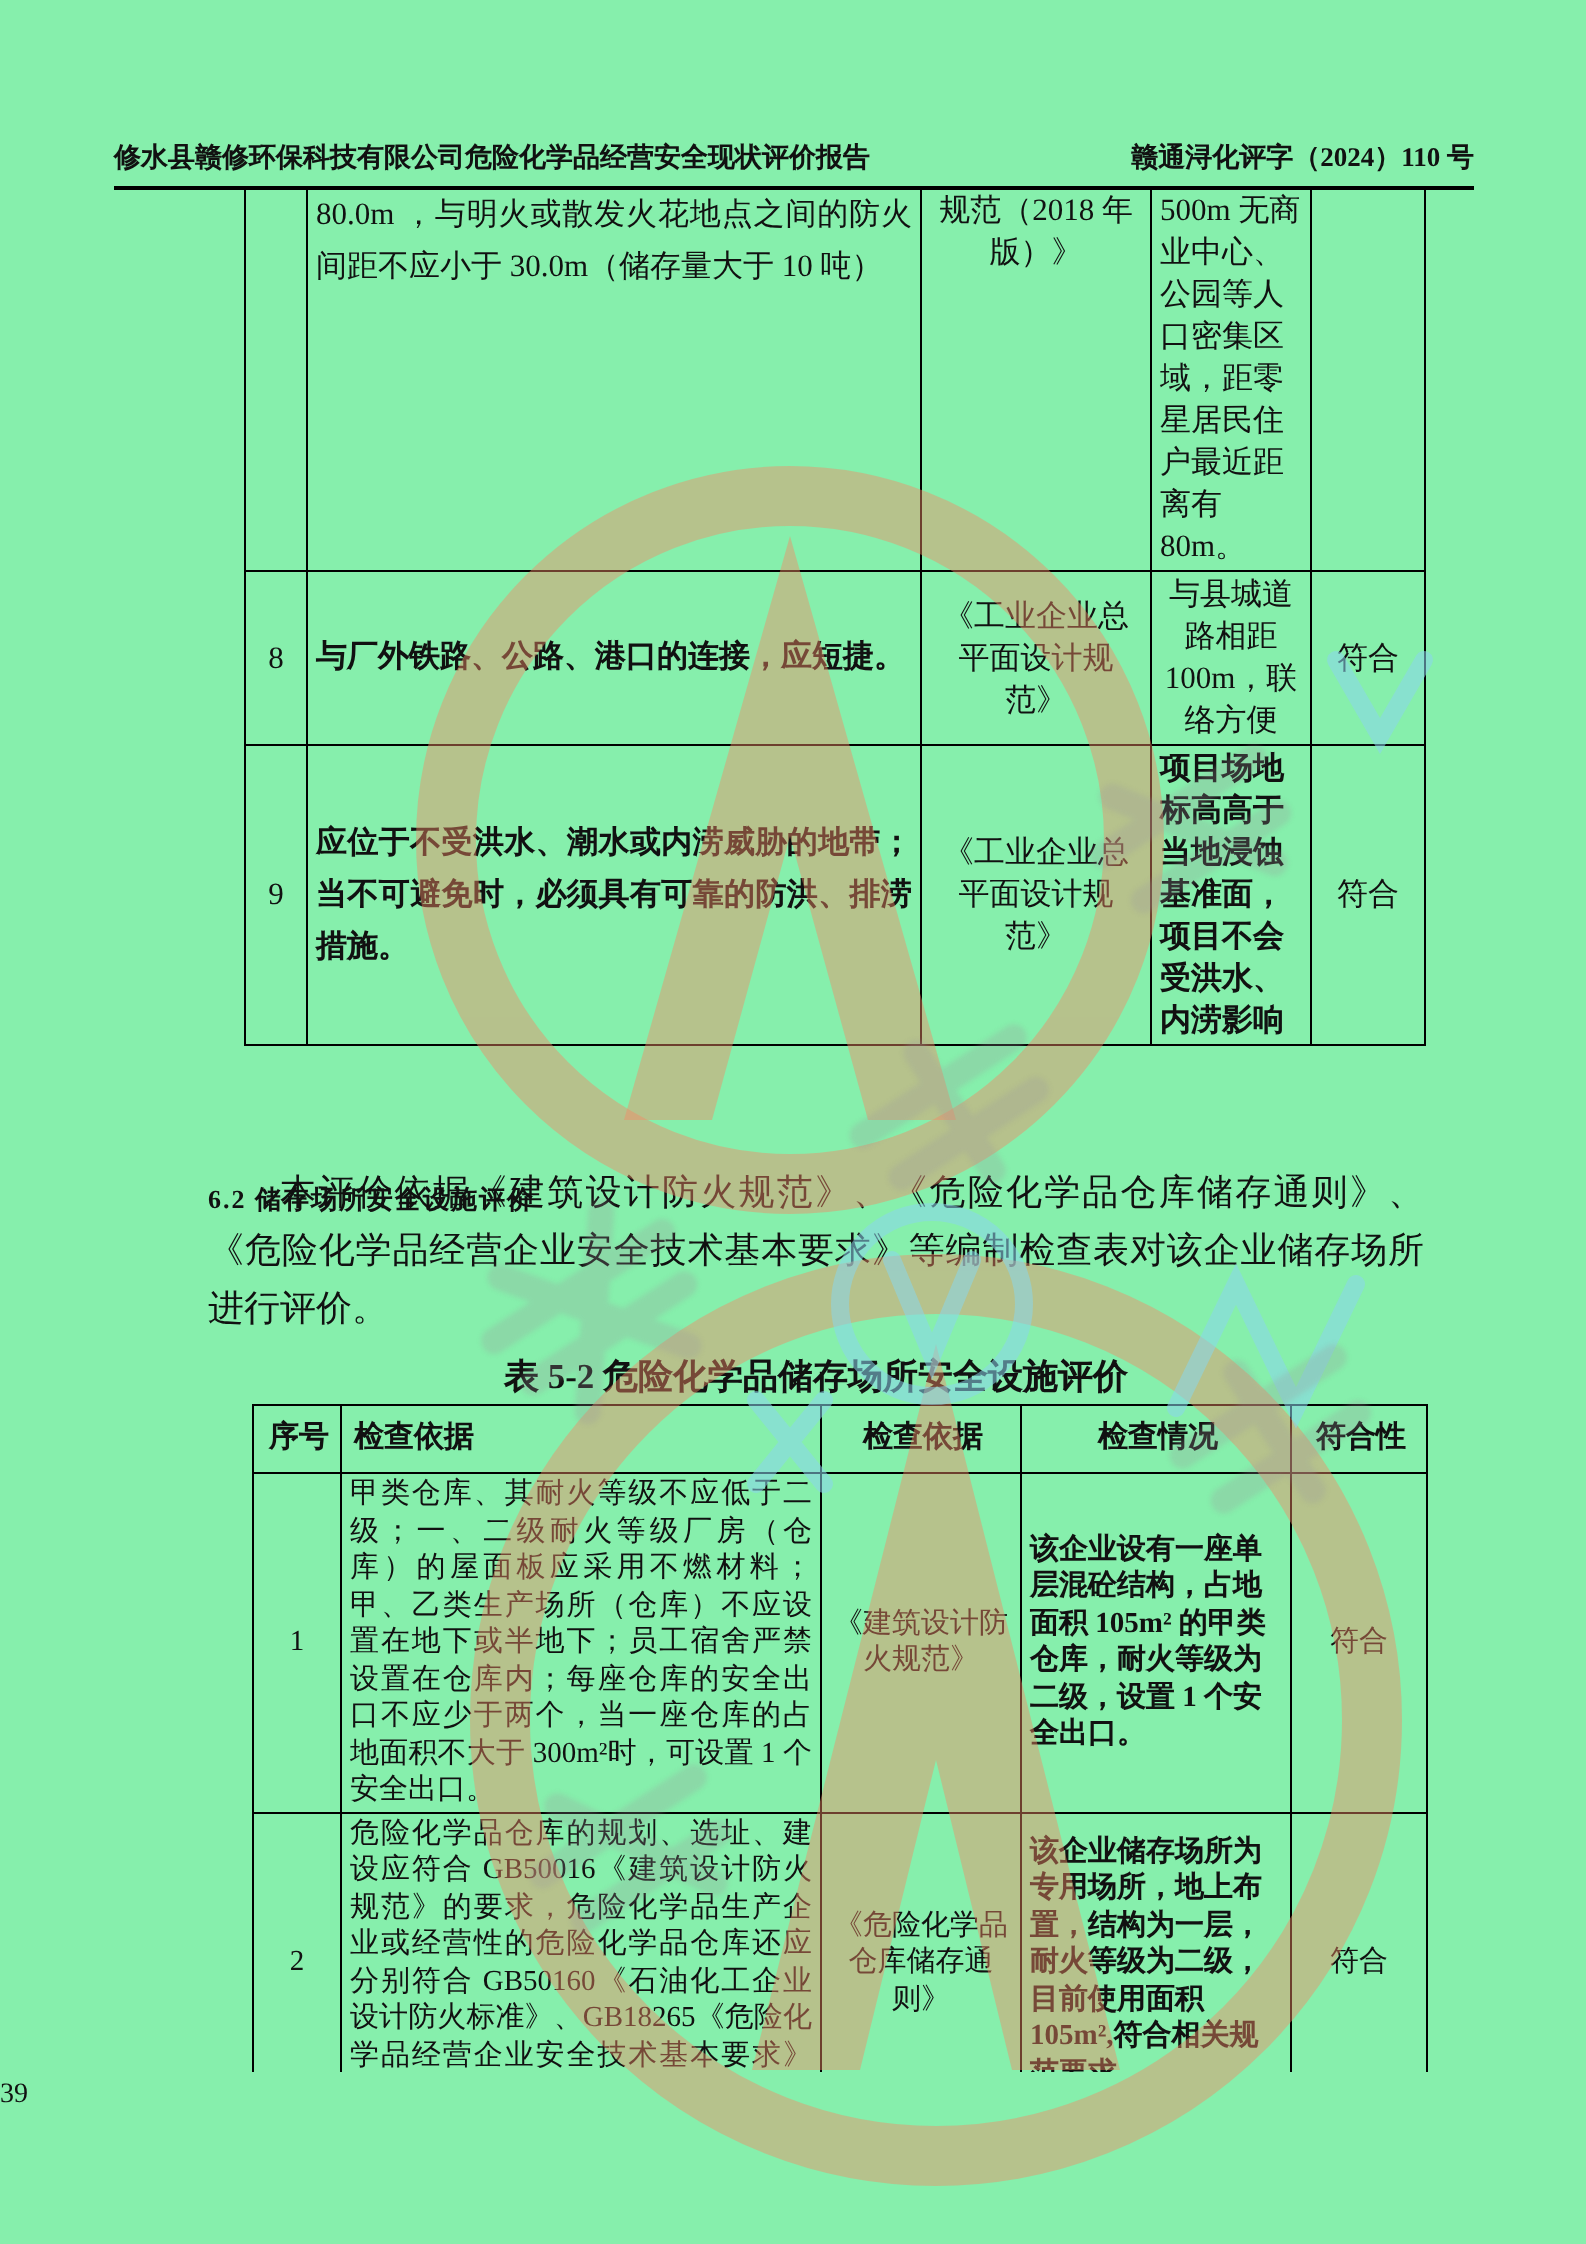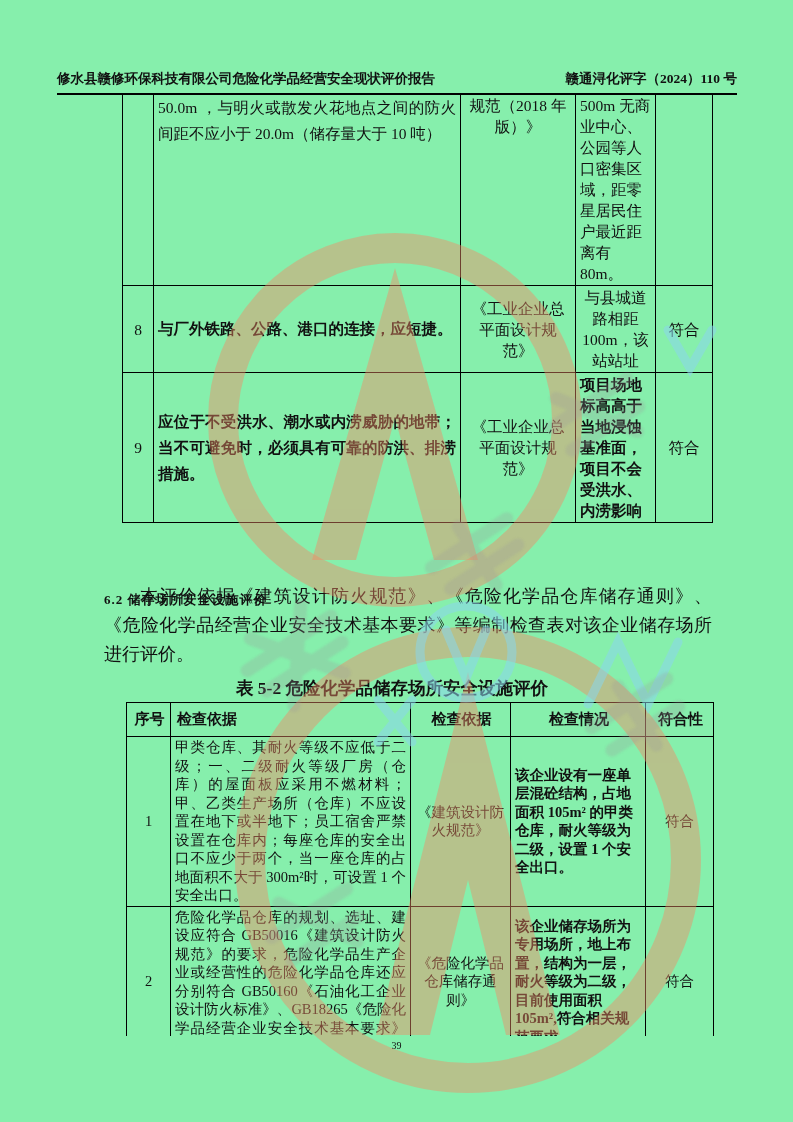--- a/index.html
+++ b/index.html
@@ -33,26 +33,26 @@
   
   .para {
     position:absolute; left:104px; width:608px;
     font-size:18px; line-height:29px; text-align:justify; text-indent:2em;
   }
   .h2 {
     position:absolute; left:104px; width:608px;
     font-size:13px; font-weight:bold; letter-spacing:1px;margin-top:46px;
   }
   .caption {
-    position:absolute; left:88px; width:608px; text-align:center;
+    position:absolute; left:104px; width:608px; text-align:center;
     font-size:17.5px; font-weight:bold;
   }
   .pageno {
     position:absolute; top:1040px; left:0; width:793px;
-    text-align:center; font-size:10px;
+    text-align:left; font-size:14px;
   }
   
   .wm { position:absolute; inset:0; pointer-events:none; z-index:5; }
 </style>
 </head>
 <body>
 
 <div class="page">
 
   <div class="pg-header">
@@ -64,30 +64,30 @@
     <colgroup>
         <col style="width:31px">
         <col style="width:307px">
         <col style="width:115px">
         <col style="width:80px">
         <col style="width:57px">
       </colgroup>
     <tbody>
         <tr style="height:192px">
       <td class="center vtop"></td>
-      <td class="content vtop">50.0m ，与明火或散发火花地点之间的防火间距不应小于 20.0m（储存量大于 10 吨）</td>
+      <td class="content vtop">80.0m ，与明火或散发火花地点之间的防火间距不应小于 30.0m（储存量大于 10 吨）</td>
       <td class="center vtop">规范（2018 年版）》</td>
       <td class="vtop">500m 无商业中心、公园等人口密集区域，距零星居民住户最近距离有 80m。</td>
       <td class="center"></td>
     </tr>
     <tr style="height:75px">
       <td class="center">8</td>
       <td class="content vmid">与厂外铁路、公路、港口的连接，应短捷。</td>
       <td class="center">《工业企业总平面设计规范》</td>
-      <td class="center">与县城道路相距 100m，该站站址</td>
+      <td class="center">与县城道路相距 100m，联络方便</td>
       <td class="center">符合</td>
     </tr>
     <tr style="height:130px">
       <td class="center">9</td>
       <td class="content vmid">应位于不受洪水、潮水或内涝威胁的地带；当不可避免时，必须具有可靠的防洪、排涝措施。</td>
       <td class="center">《工业企业总平面设计规范》</td>
       <td class="vmid">项目场地标高高于当地浸蚀基准面，项目不会受洪水、内涝影响</td>
       <td class="center">符合</td>
     </tr>
   </tbody>

